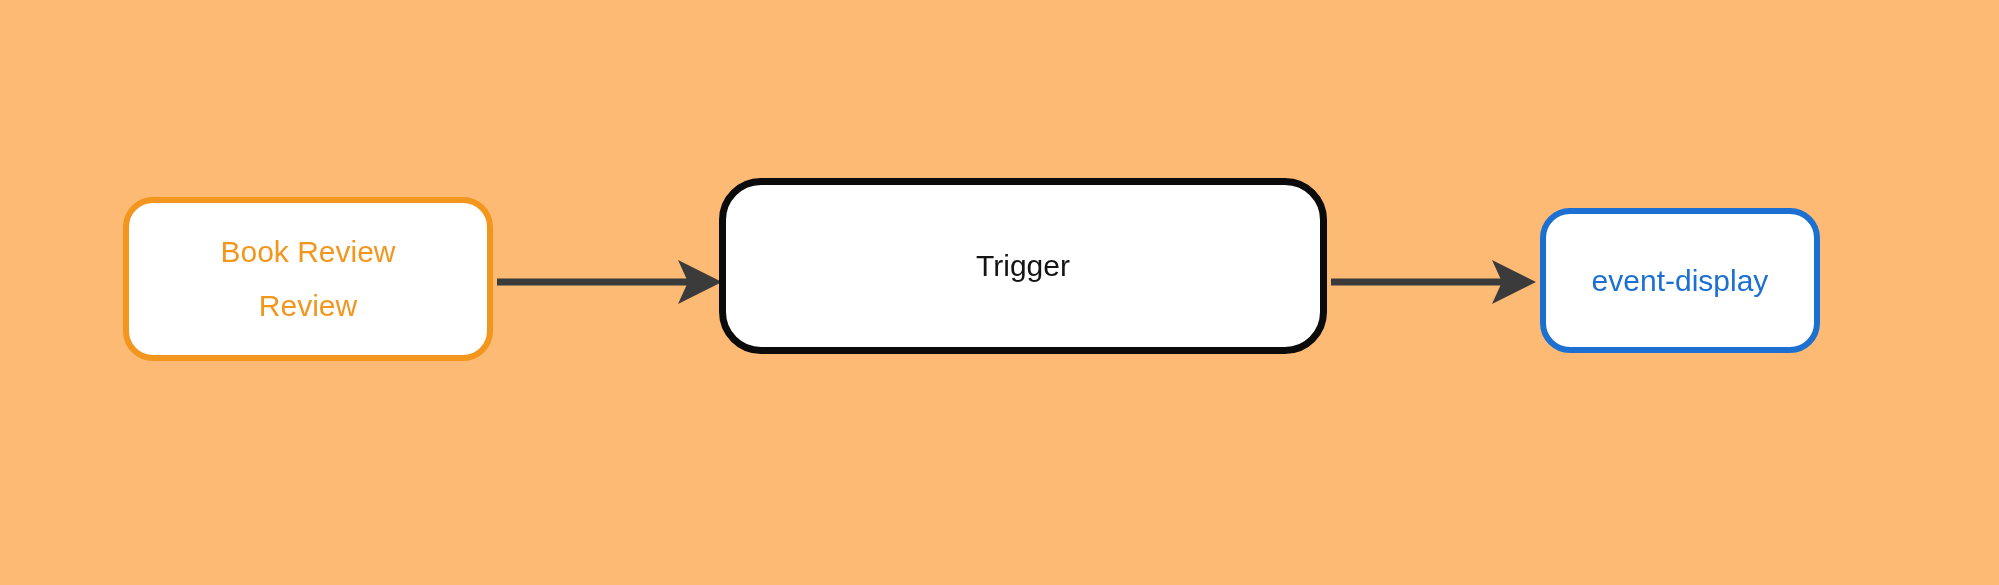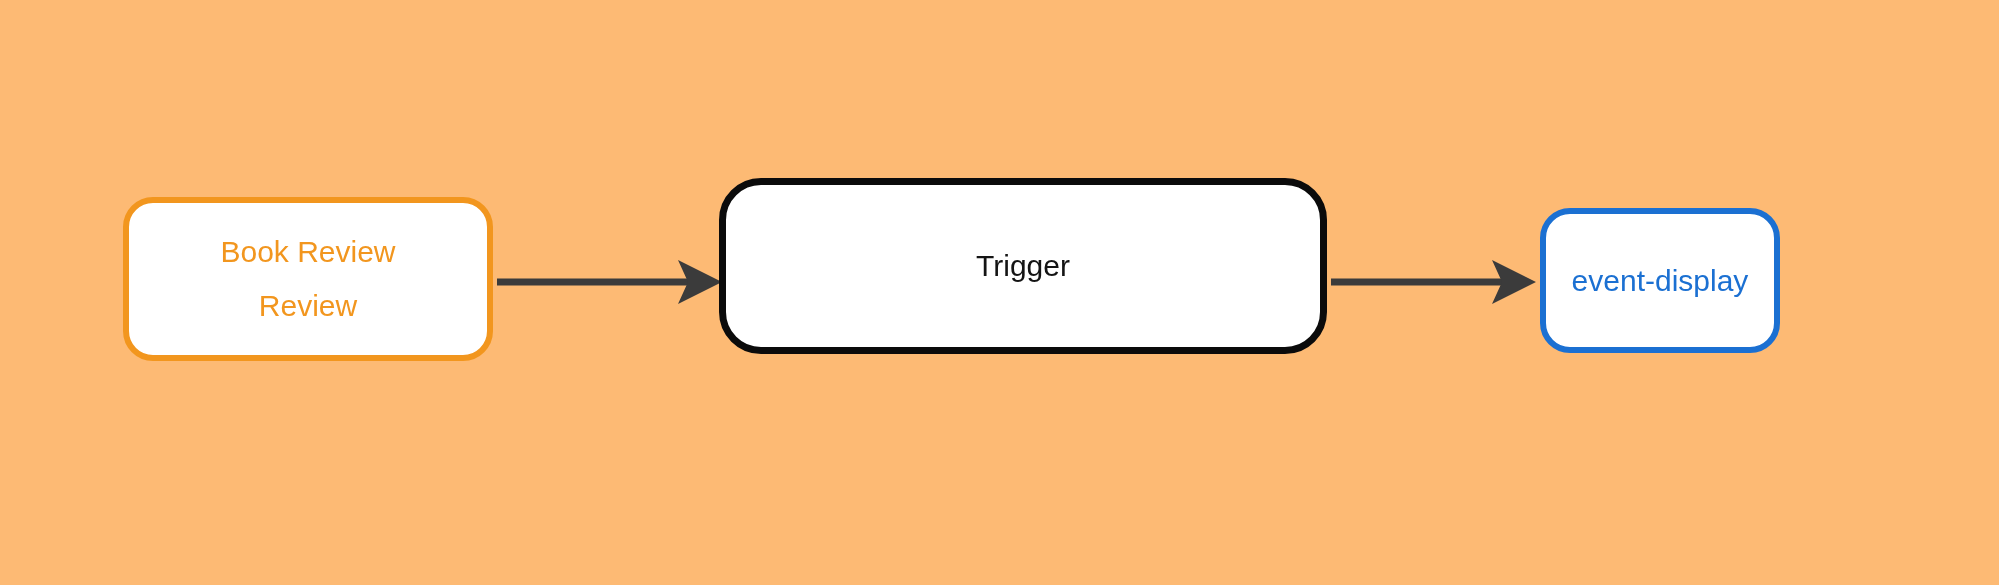--- a/index.html
+++ b/index.html
@@ -39,21 +39,21 @@
   }
   #node-trigger {
     left: 719px; top: 178px;
     width: 608px; height: 176px;
     border: 7px solid #0B0B0B;
     border-radius: 42px;
     color: #141414;
   }
   #node-event-display {
     left: 1540px; top: 208px;
-    width: 240px; height: 145px;
+    width: 280px; height: 145px;
     border: 6px solid #1B70D2;
     border-radius: 30px;
     color: #1B70D2;
   }
 
   #edges-svg {
     position: absolute;
     left: 0; top: 0;
     width: 1999px; height: 585px;
     pointer-events: none;

